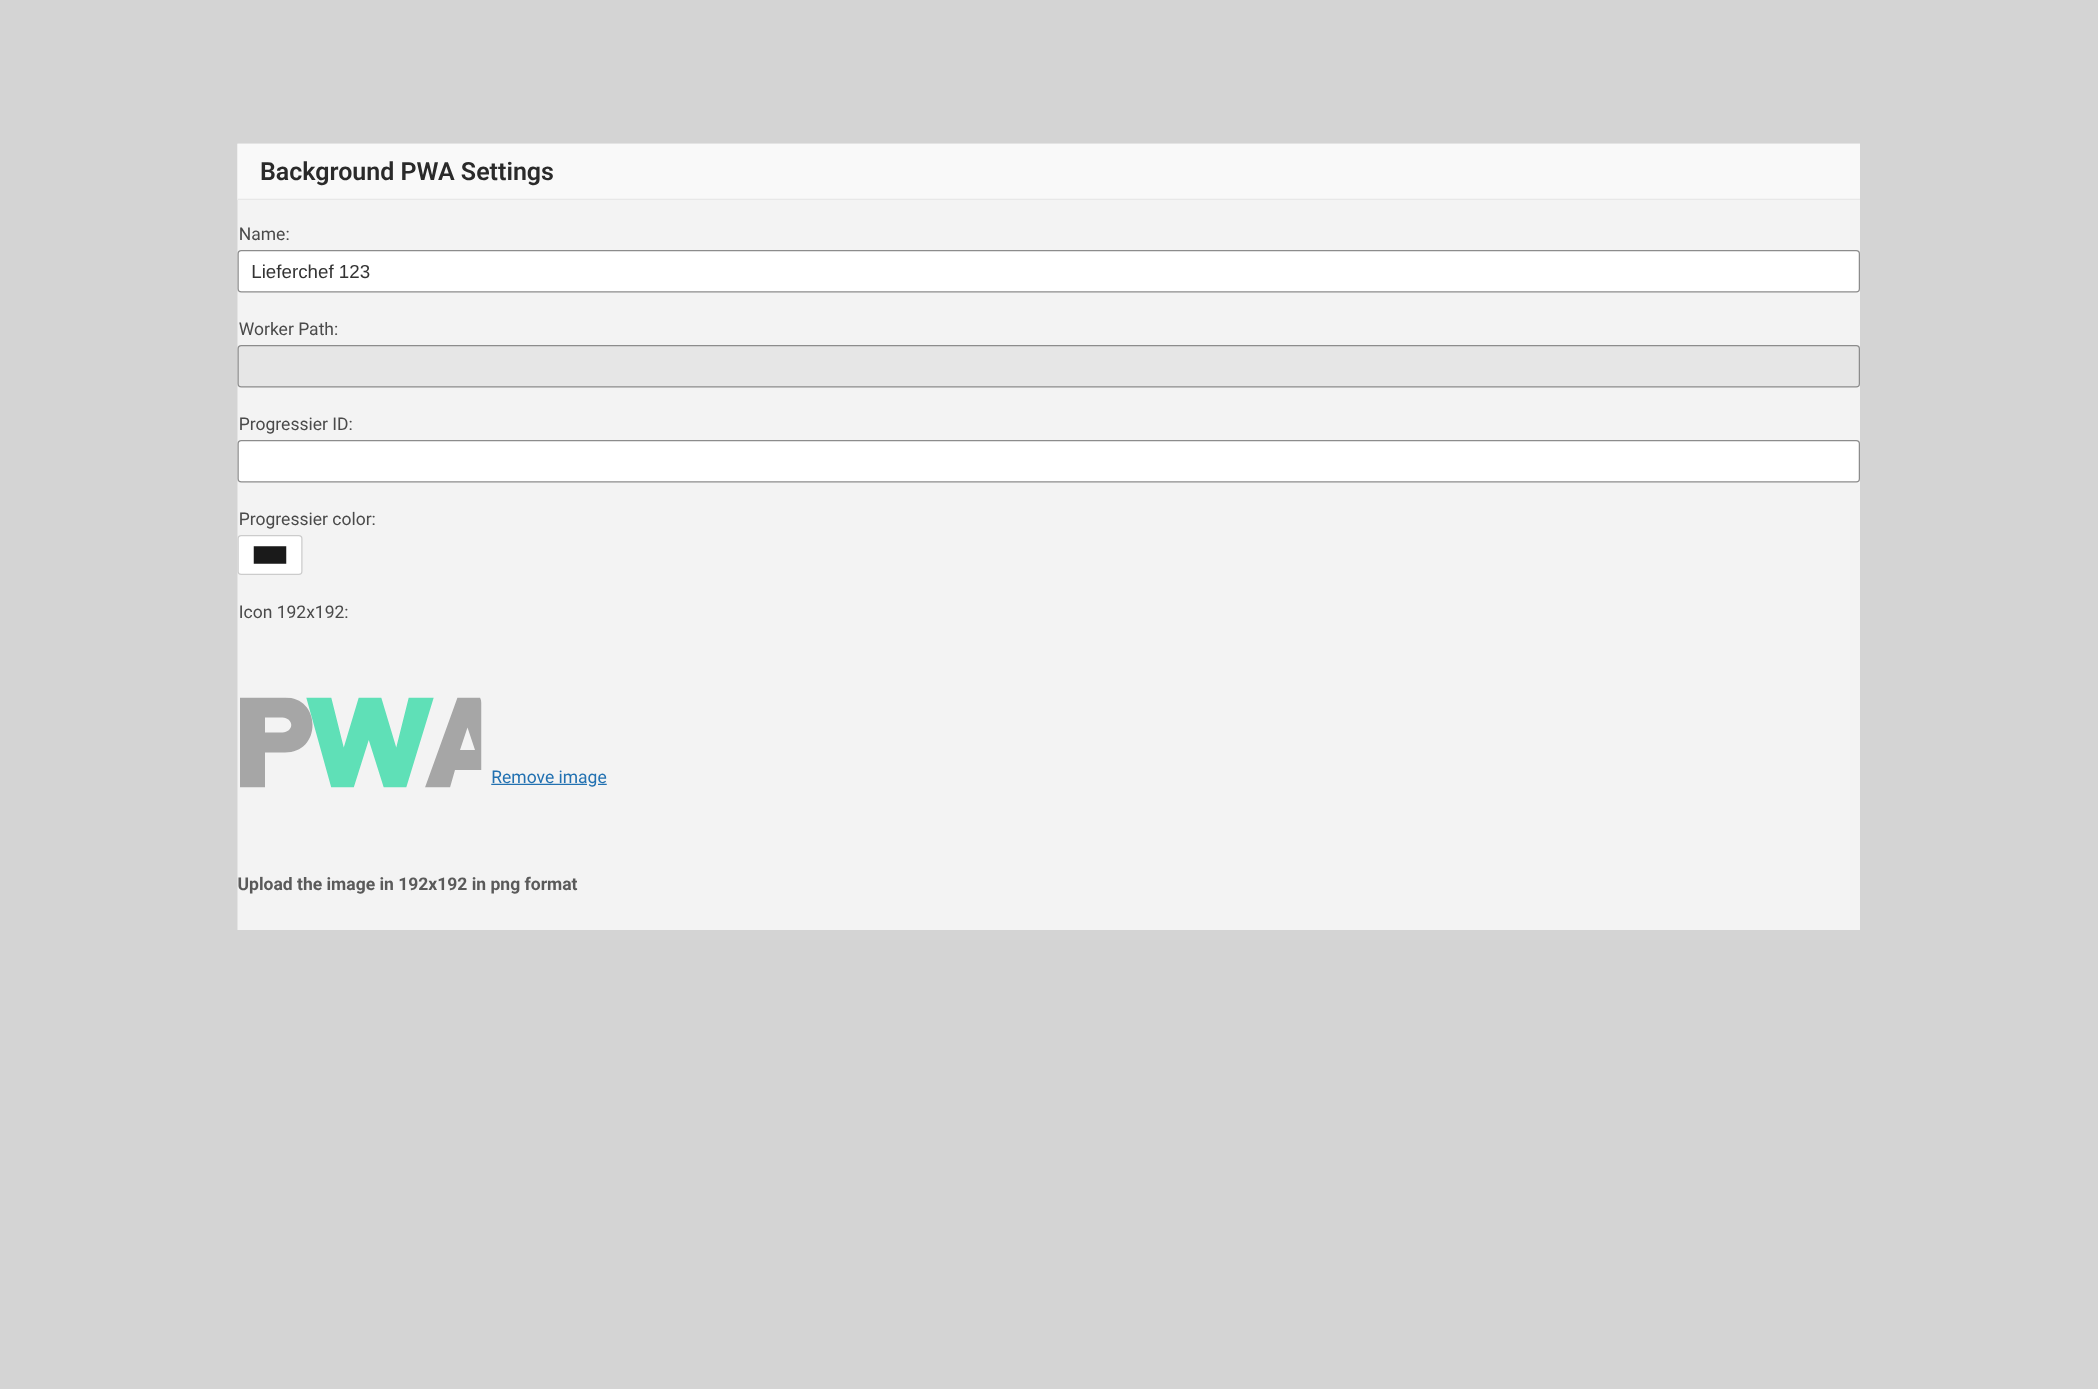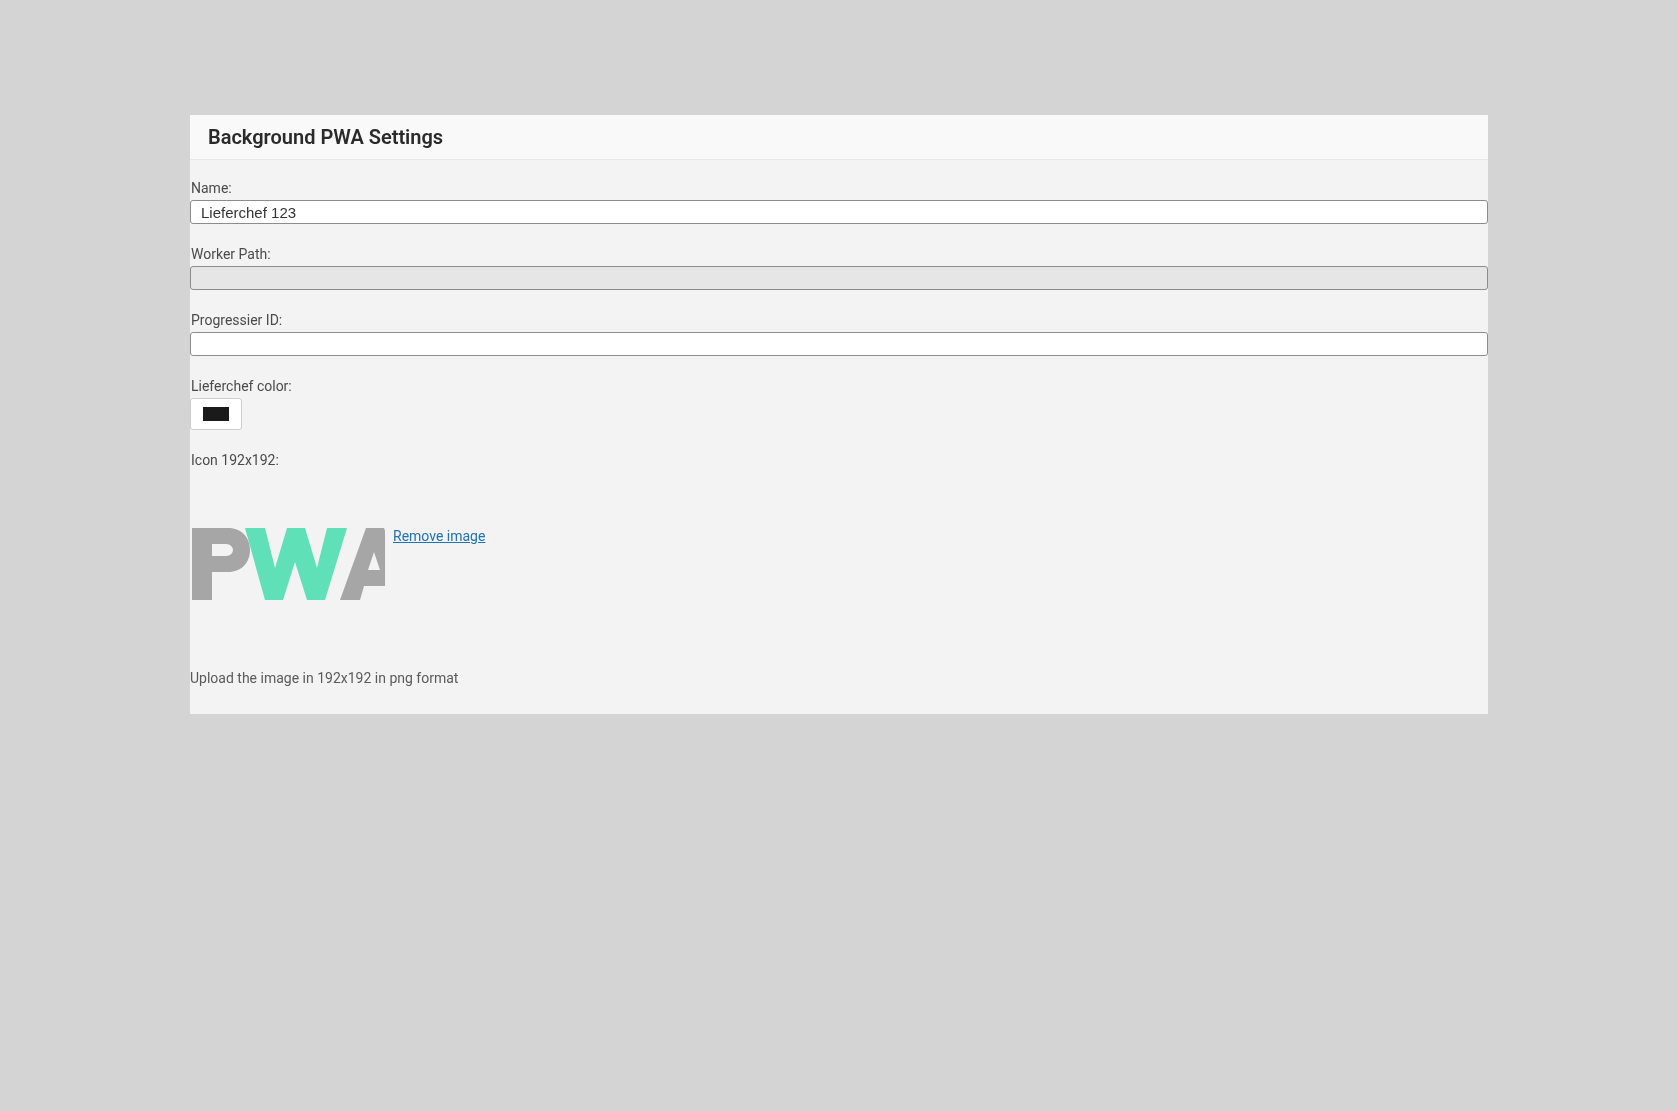--- a/index.html
+++ b/index.html
@@ -36,21 +36,21 @@
     }
     .form-group label {
       display: block;
       font-size: 14px;
       color: #4a4a4a;
       margin-bottom: 4px;
       padding-left: 1px;
     }
     .form-control {
       width: 100%;
-      height: 24px;
+      height: 34px;
       border: 1px solid #8c8c8c;
       border-radius: 3px;
       padding: 4px 10px;
       font-size: 15px;
       color: #333;
       background: #fff;
     }
     .form-control.disabled {
       background: #e6e6e6;
       color: #777;
@@ -66,38 +66,39 @@
       background: #fff;
       cursor: pointer;
       padding: 0;
     }
     .color-swatch-inner {
       width: 26px;
       height: 14px;
     }
     .icon-row {
       display: flex;
-      align-items: flex-start;
+      align-items: flex-end;
       gap: 8px;
       margin-top: 60px;
     }
     .pwa-logo {
       width: 195px;
       height: 72px;
     }
     .remove-link {
       color: #2271b1;
       text-decoration: underline;
       font-size: 14px;
       cursor: pointer;
     }
     .helper-text {
       font-size: 14px;
       color: #5a5a5a;
       margin-top: 70px;
+      font-weight: bold;
     }
   </style>
 </head>
 <body>
 
 <div class="panel">
   <div class="panel-header">
     <h2>Background PWA Settings</h2>
   </div>
   <div class="panel-body">
@@ -113,21 +114,21 @@
       <input type="text" class="form-control disabled" readonly="" value="" style="">
     </div>
 
     <div class="form-group">
       <label>Progressier ID:</label>
       <input type="text" class="form-control" value="" style="">
     </div>
 
 
     <div class="form-group">
-      <label>Lieferchef color:</label>
+      <label>Progressier color:</label>
       <button class="color-swatch-btn">
         <span class="color-swatch-inner" style="background:#1a1a1a"></span>
       </button>
     </div>
 
     <div class="form-group" style="padding-bottom:0;">
       <label>Icon 192x192:</label>
       <div class="icon-row">
         <svg class="pwa-logo" viewBox="0 0 195 72">
 

